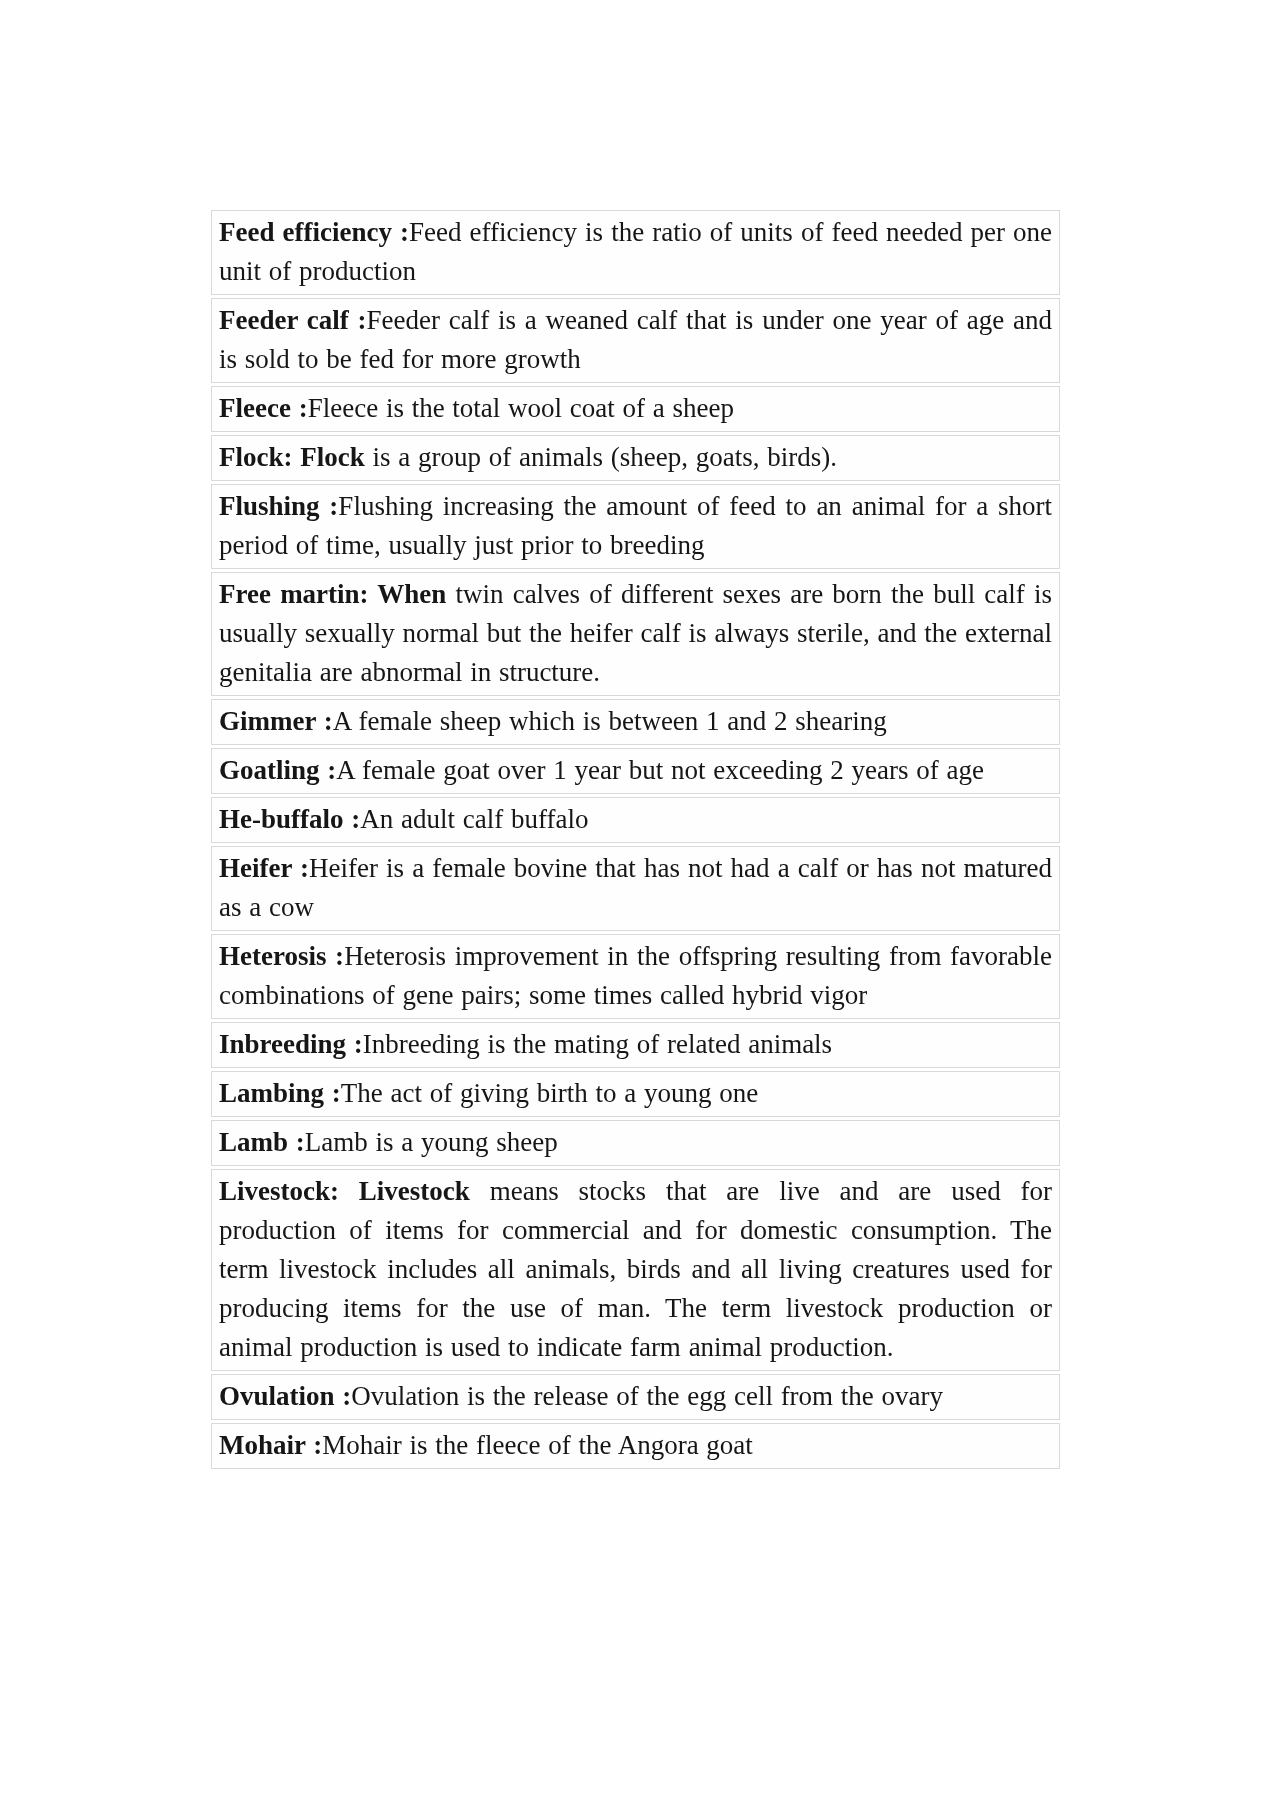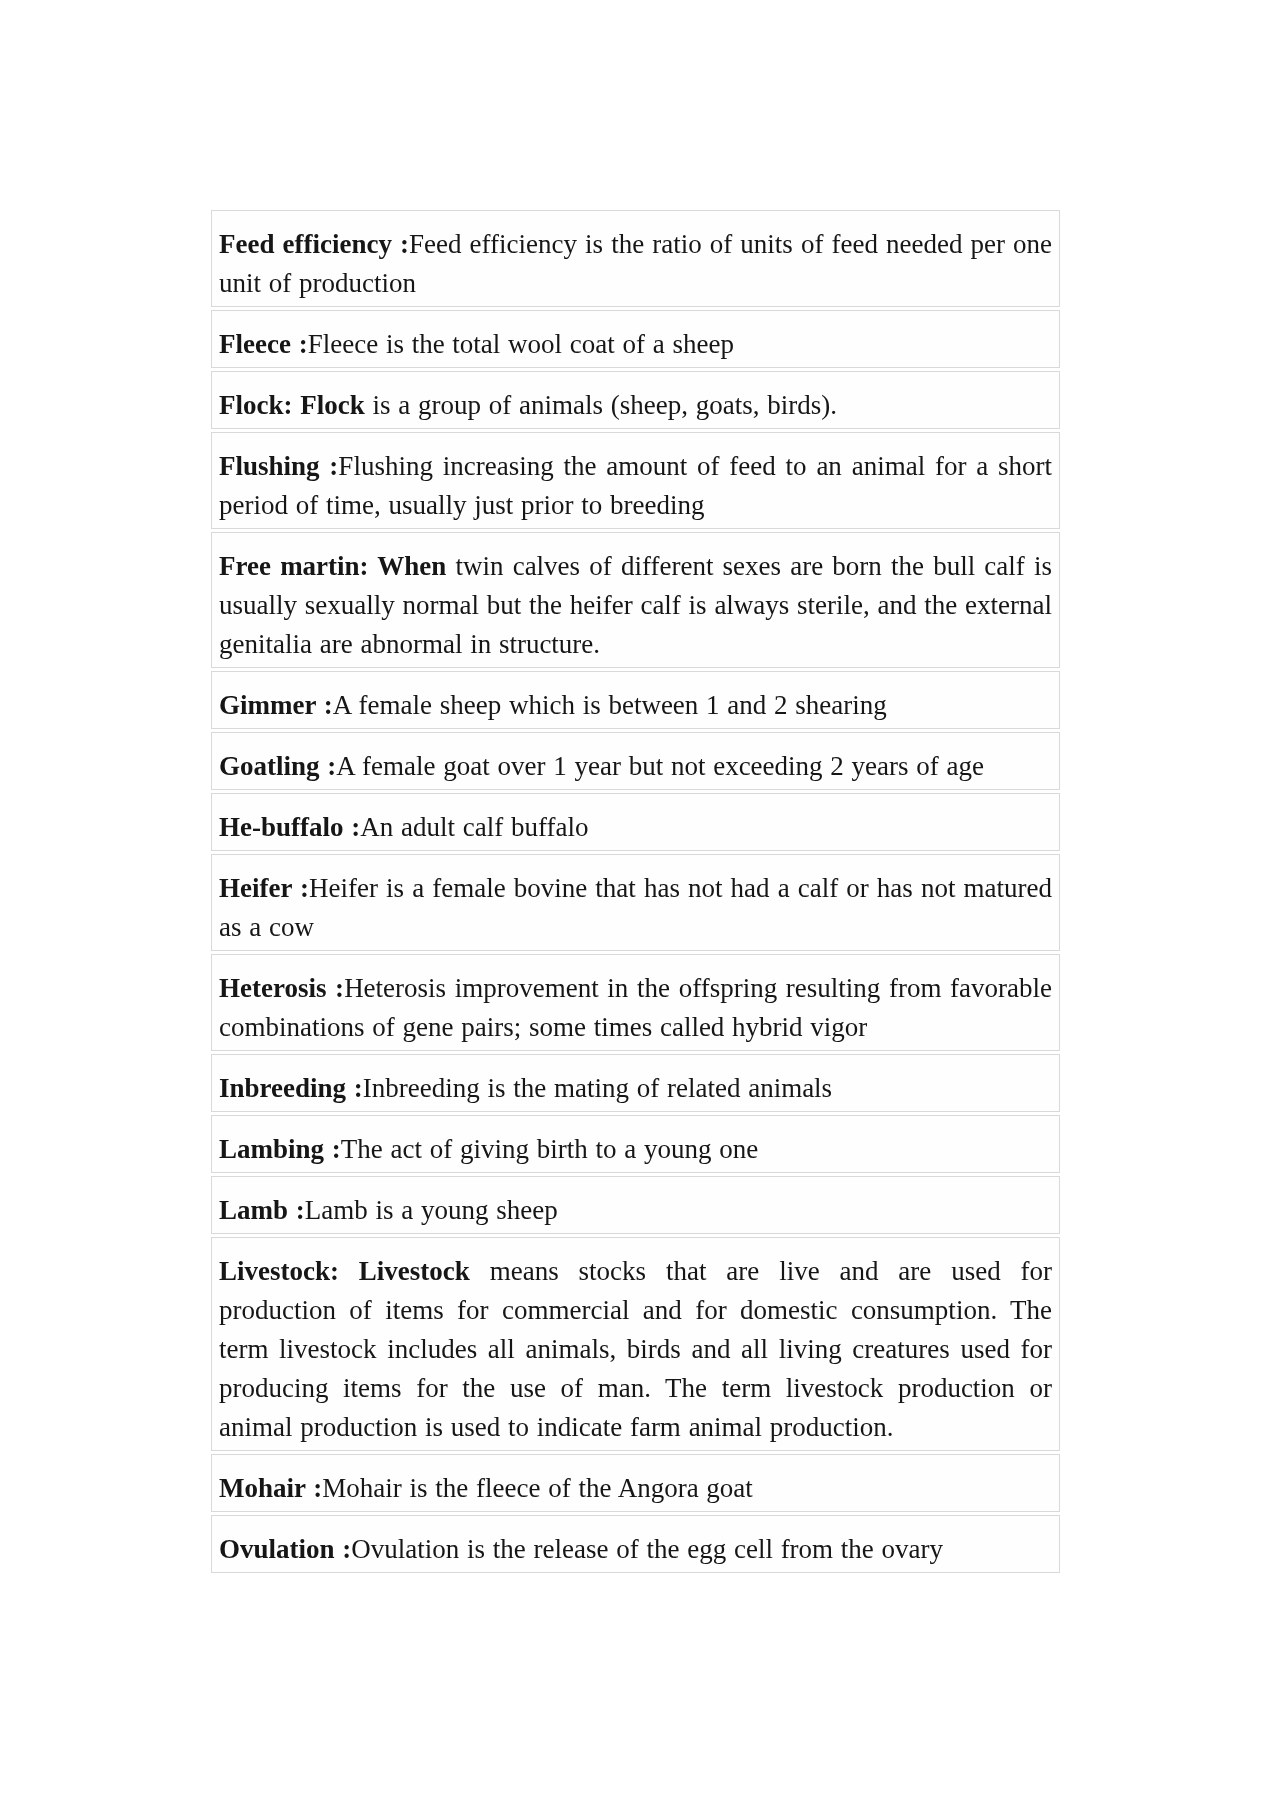--- a/index.html
+++ b/index.html
@@ -27,21 +27,21 @@
     left: 211px;
     top: 207px;
     width: 849px;
     table-layout: fixed;
     border-collapse: separate;
     border-spacing: 0 3px;
   }
   table.glossary td {
     border: 1px solid #d9d9d9;
     background: #fefefe;
-    padding: 14px 7px 3px 7px;
+    padding: 2px 7px 3px 7px;
     font-size: 27px;
     line-height: 39px;
     color: #161616;
     text-align: justify;
     word-spacing: 1px;
   }
   table.glossary td .term {
     font-weight: bold;
   }
   table.glossary td .definition {
@@ -51,20 +51,25 @@
 </head>
 <body>
 
 <div class="page">
   <table class="glossary">
     <tbody>
 
     <tr>
         <td>
           <span class="term">Feed efficiency :</span><span class="definition">Feed efficiency is the ratio of units of feed needed per one unit of production</span>
+        </td>
+      </tr>
+        <tr>
+        <td>
+          <span class="term">Feeder calf :</span><span class="definition">Feeder calf is a weaned calf that is under one year of age and is sold to be fed for more growth</span>
         </td>
       </tr>
         <tr>
         <td>
           <span class="term">Fleece :</span><span class="definition">Fleece is the total wool coat of a sheep</span>
         </td>
       </tr>
         <tr>
         <td>
           <span class="term">Flock: Flock</span><span class="definition"> is a group of animals (sheep, goats, birds).</span>
@@ -120,23 +125,23 @@
           <span class="term">Lamb :</span><span class="definition">Lamb is a young sheep</span>
         </td>
       </tr>
         <tr>
         <td>
           <span class="term">Livestock: Livestock</span><span class="definition"> means stocks that are live and are used for production of items for commercial and for domestic consumption. The term livestock includes all animals, birds and all living creatures used for producing items for the use of man. The term livestock production or animal production is used to indicate farm animal production.</span>
         </td>
       </tr>
         <tr>
         <td>
-          <span class="term">Mohair :</span><span class="definition">Mohair is the fleece of the Angora goat</span>
+          <span class="term">Ovulation :</span><span class="definition">Ovulation is the release of the egg cell from the ovary</span>
         </td>
       </tr>
         <tr>
         <td>
-          <span class="term">Ovulation :</span><span class="definition">Ovulation is the release of the egg cell from the ovary</span>
+          <span class="term">Mohair :</span><span class="definition">Mohair is the fleece of the Angora goat</span>
         </td>
       </tr>
       </tbody>
   </table>
 </div>
 
 </body></html>

